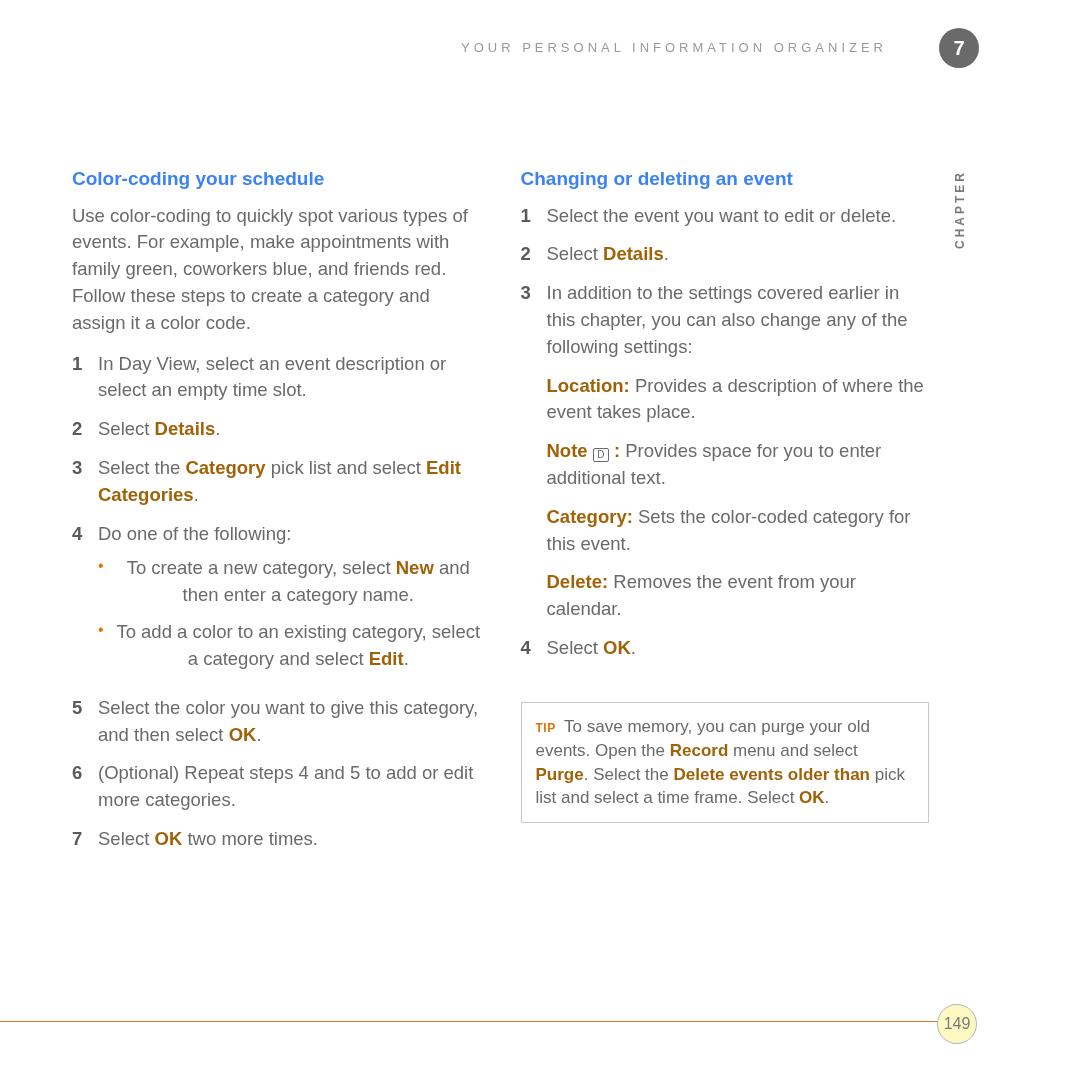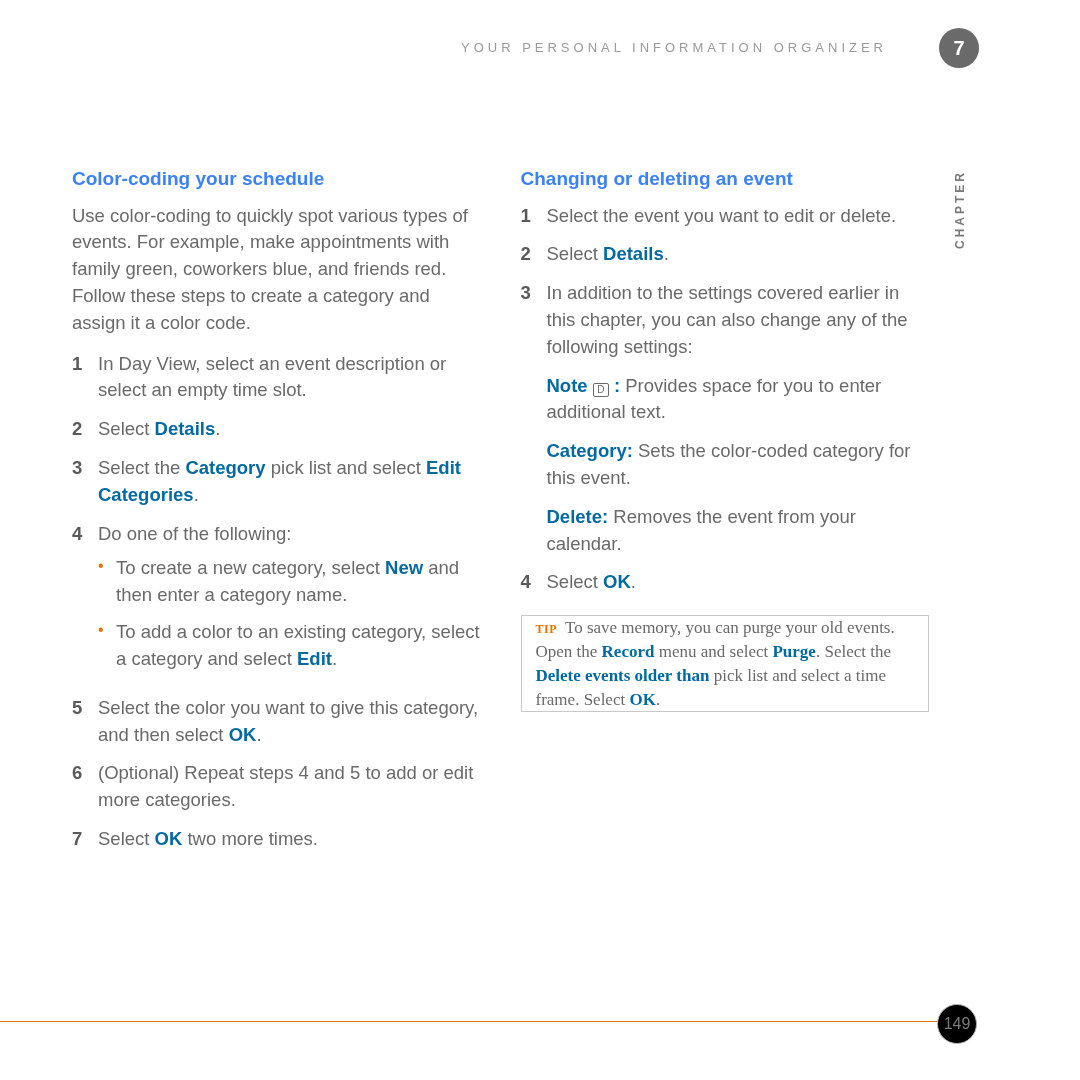--- a/index.html
+++ b/index.html
@@ -83,43 +83,42 @@
     display: flex;
     margin-bottom: 10px;
   }
   .bullets > li > .dot {
     width: 18px;
     flex: 0 0 18px;
     font-size: 16px;
     color: #e57300;
     line-height: 1.4;
   }
-  .bullets > li > .btext { flex: 1; }
-  .b { font-weight: bold; color: #0369a1; }
+  .bullets > li > .btext { flex: 1; text-align: center; }
+  .b { font-weight: bold; color: #a16207; }
   .sub { margin-top: 12px; }
   .note-icon {
     display: inline-block;
     width: 16px;
     height: 14px;
     border: 1.5px solid #6a6a6a;
     border-radius: 2px;
     vertical-align: -1px;
     position: relative;
     font-size: 10px;
     text-align: center;
     line-height: 11px;
     color: #6a6a6a;
   }
   .tipbox {
     border: 1px solid #c9c9c9;
-    padding: 0 14px;
+    padding: 12px 14px;
     font-size: 17px;
     line-height: 1.4;
-    margin-top: 19px;
-    font-family: Liberation Serif, serif;
+    margin-top: 40px;
   }
   .tip-label {
     color: #e57300;
     font-weight: bold;
     font-size: 12px;
     letter-spacing: 0.5px;
     margin-right: 4px;
   }
   .footer-rule {
     position: absolute;
@@ -134,21 +133,21 @@
     bottom: 36px;
     width: 40px;
     height: 40px;
     border: 1px solid #b5b5b5;
     border-radius: 50%;
     display: flex;
     align-items: center;
     justify-content: center;
     font-size: 16px;
     color: #7a7a7a;
-    background: #000000;
+    background: #fef9c3;
   }
 </style>
 </head>
 <body>
 
 <div class="page">
 
   <div class="running-header">YOUR PERSONAL INFORMATION ORGANIZER</div>
   <div class="chapter-badge">7</div>
   <div class="chapter-side">CHAPTER</div>
@@ -213,20 +212,21 @@
           <span class="body">Select the event you want to edit or delete.</span>
         </li>
         <li>
           <span class="num">2</span>
           <span class="body"><span>Select </span><span class="b">Details</span><span>.</span></span>
         </li>
         <li>
           <span class="num">3</span>
           <span class="body">
             <span>In addition to the settings covered earlier in this chapter, you can also change any of the following settings:</span>
+            <div class="sub"><span class="b">Location:</span><span> Provides a description of where the event takes place.</span></div>
             <div class="sub"><span class="b">Note </span><span class="note-icon">D</span><span class="b"> :</span><span> Provides space for you to enter additional text.</span></div>
             <div class="sub"><span class="b">Category:</span><span> Sets the color-coded category for this event.</span></div>
             <div class="sub"><span class="b">Delete:</span><span> Removes the event from your calendar.</span></div>
           </span>
         </li>
         <li>
           <span class="num">4</span>
           <span class="body"><span>Select </span><span class="b">OK</span><span>.</span></span>
         </li>
       </ol>

